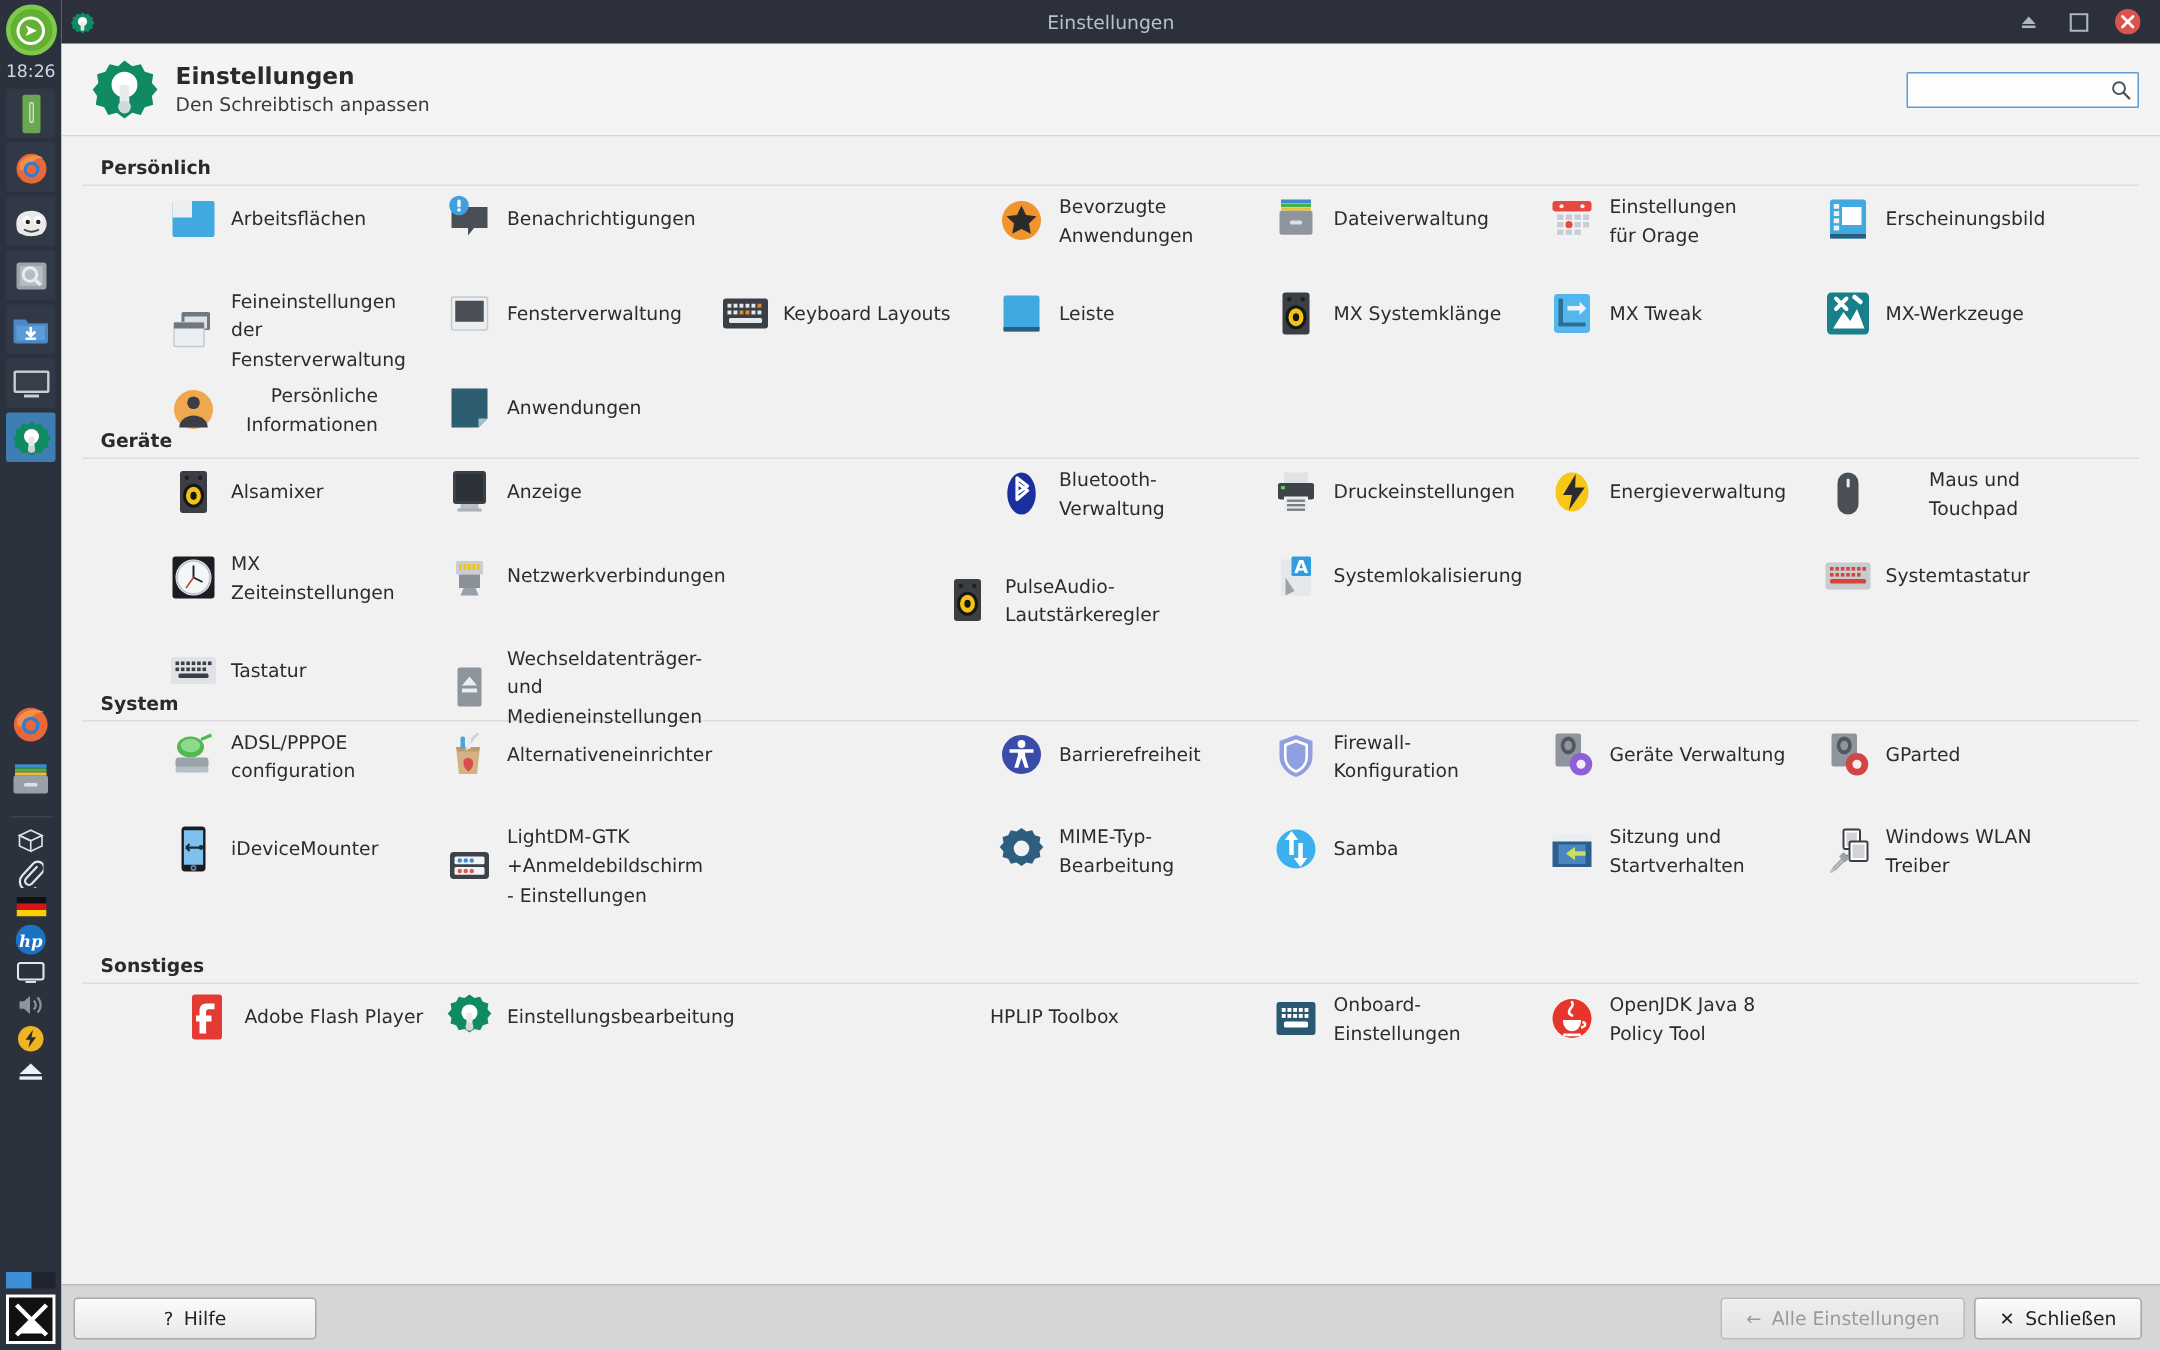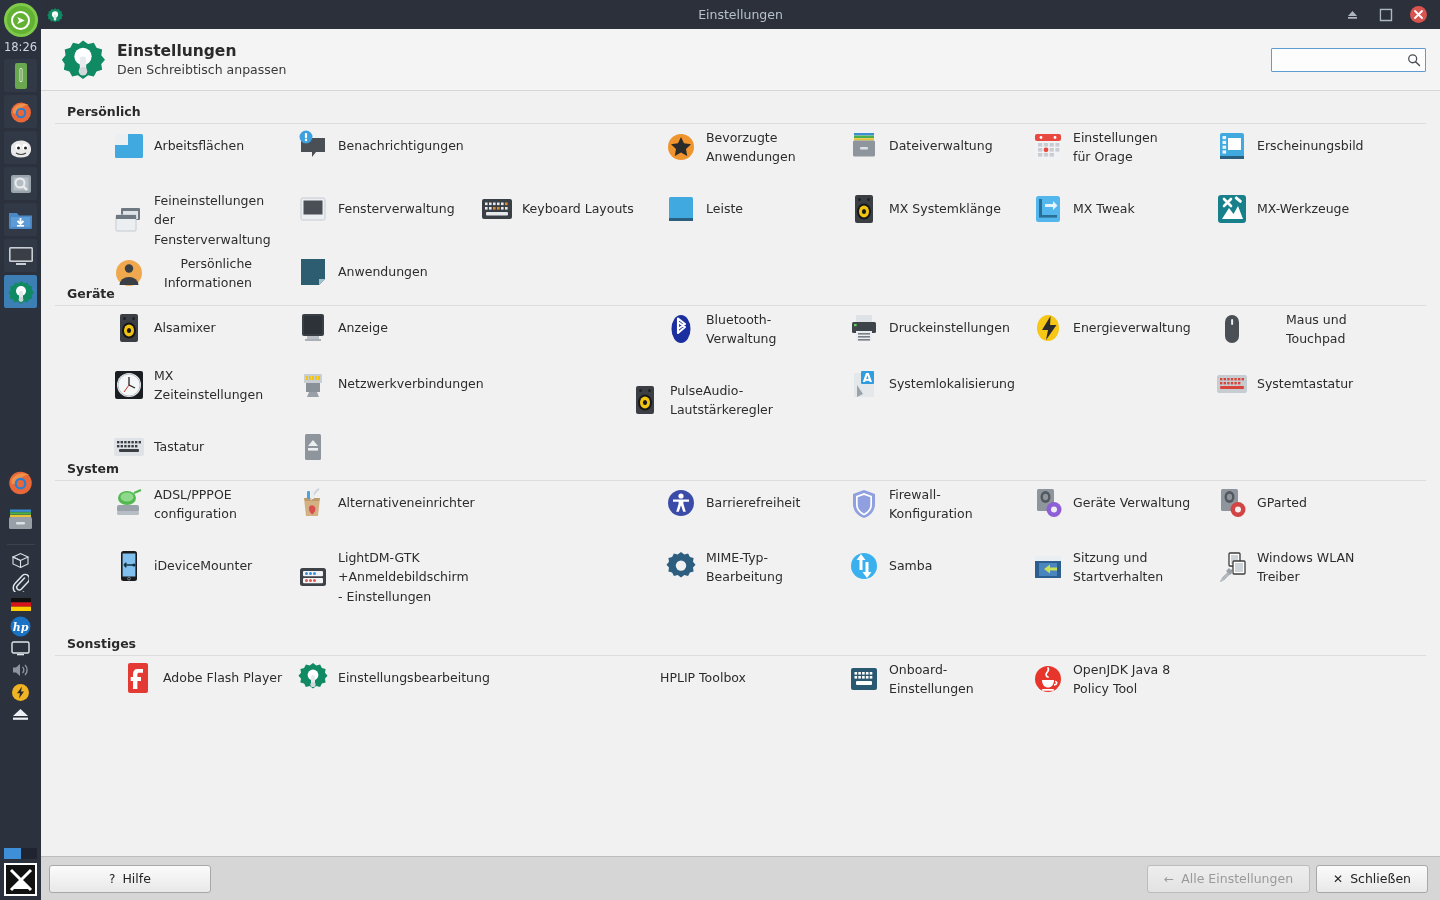--- a/index.html
+++ b/index.html
@@ -710,20 +710,21 @@
             <div class="lbl w3">Tastatur</div>
           </div>
           <div class="cell" style="left: 240px; top: 119px;">
             <div class="ic">
               <svg width="34" height="34" viewBox="0 0 34 34">
                 <rect x="9" y="4" width="16" height="26" rx="1.5" fill="#8e959c"></rect>
                 <path d="M17 10 L22 16 H12 Z" fill="#eceff1"></path>
                 <rect x="12" y="18" width="10" height="2.6" fill="#eceff1"></rect>
               </svg>
             </div>
+            <div class="lbl w2">Wechseldatenträger- und Medieneinstellungen</div>
           </div>
         </div>
         <div class="section-title">System</div>
         <div class="section-rule"></div>
         <div class="grid" style="height: 148px;">
           <div class="cell" style="left: 56px; top: 0px;">
             <div class="ic">
               <svg width="34" height="34" viewBox="0 0 34 34">
                 <ellipse cx="15" cy="11" rx="9" ry="7" fill="#52b84f"></ellipse>
                 <ellipse cx="15" cy="10" rx="6.5" ry="4.5" fill="#8fd98c"></ellipse>

